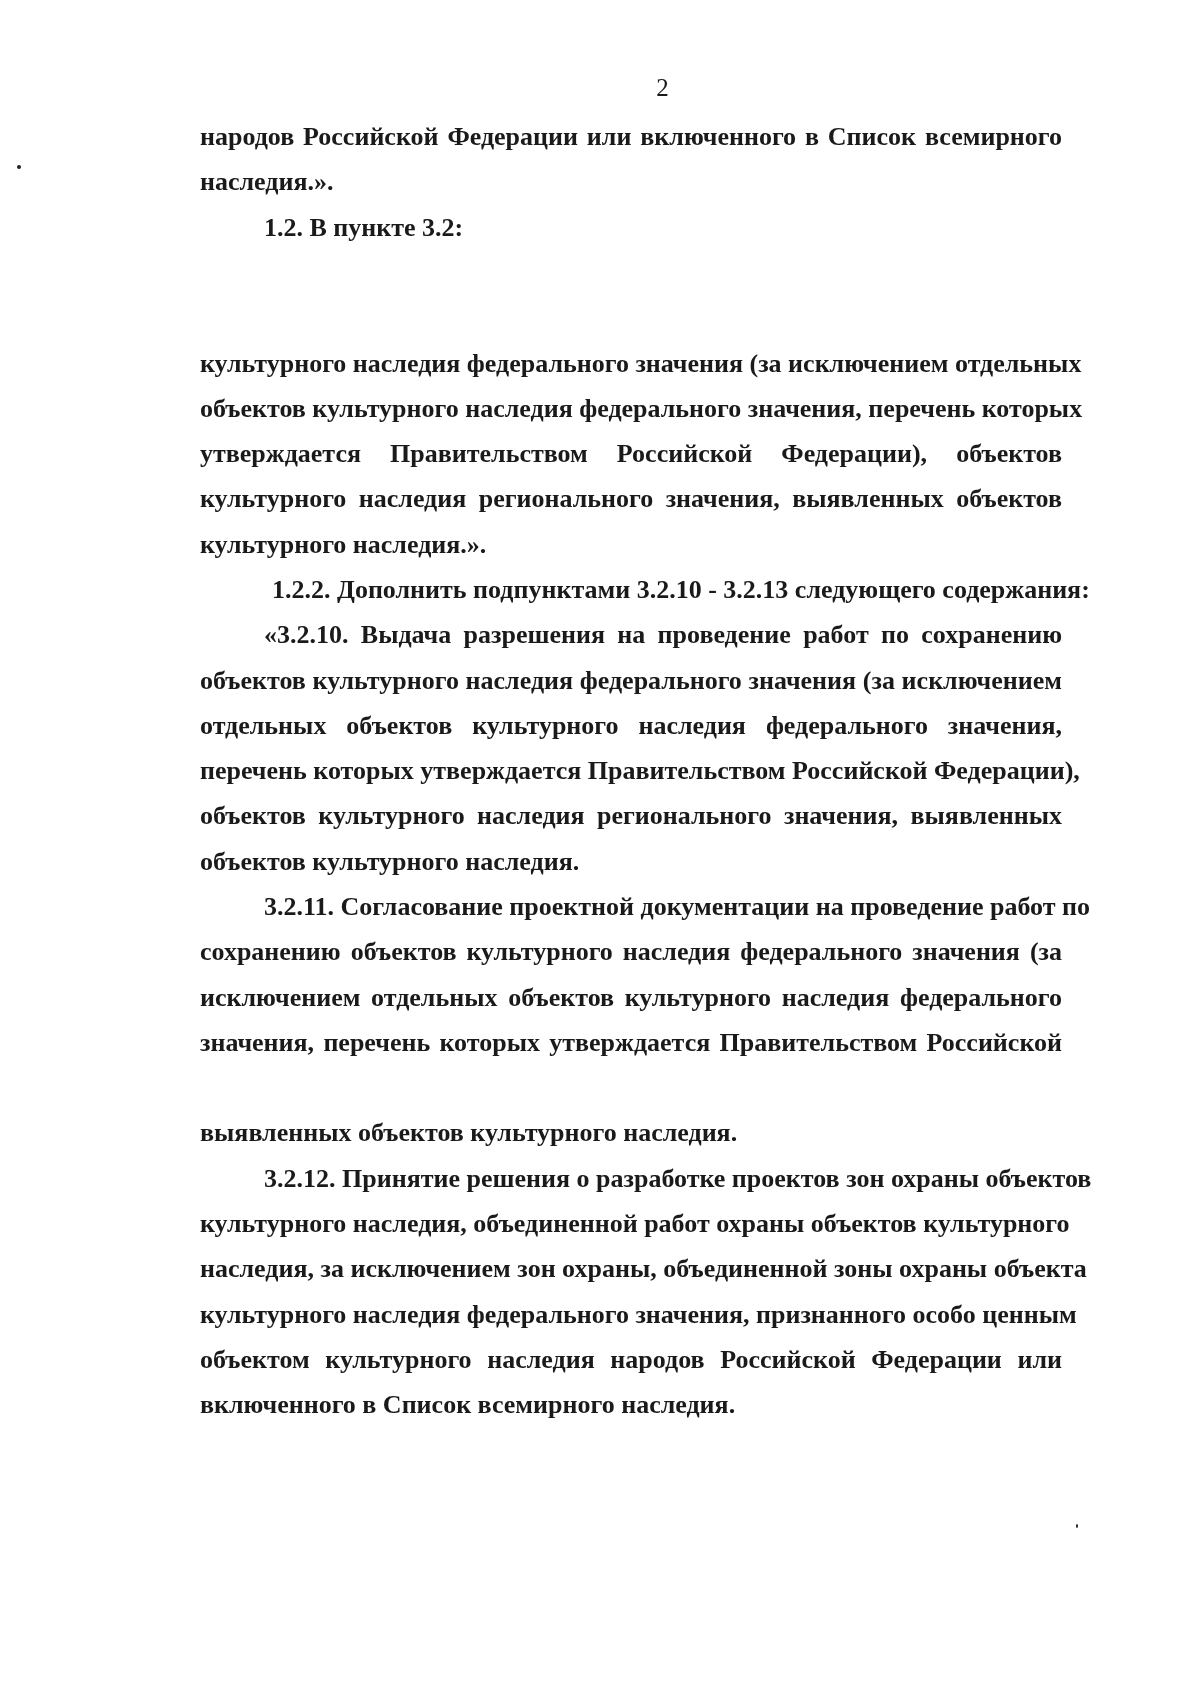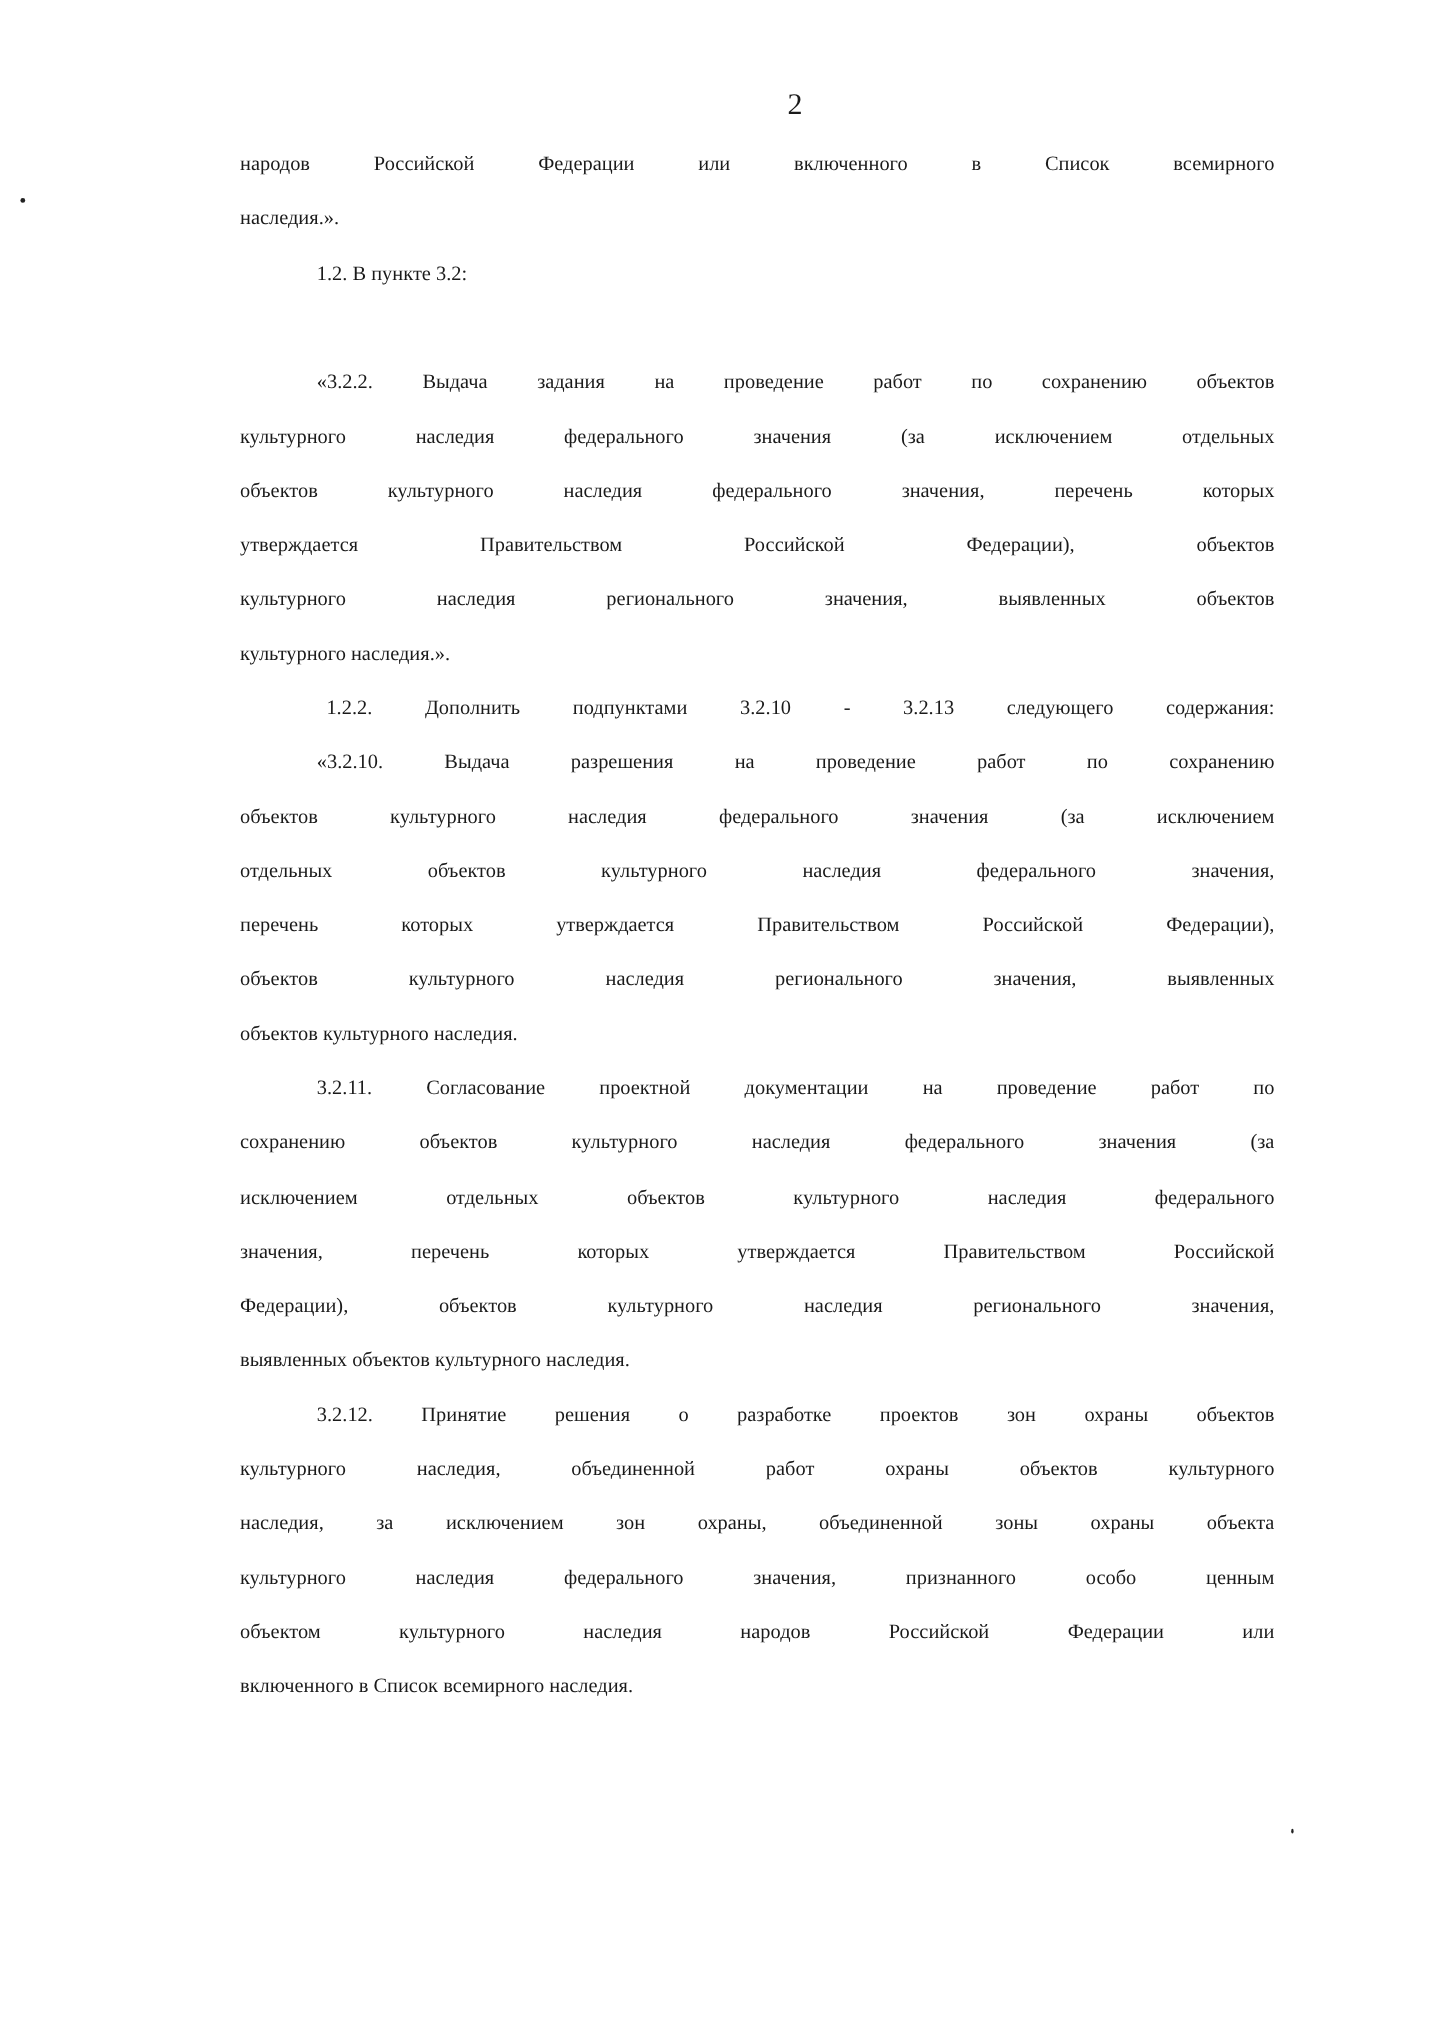--- a/index.html
+++ b/index.html
@@ -28,27 +28,28 @@
       left: 0;
       width: 1325px;
       text-align: center;
       font-size: 25px;
       line-height: 28px;
     }
     .line {
       position: absolute;
       left: 200px;
       width: 862px;
-      font-size: 17px;
+      font-size: 26px;
       line-height: 30px;
       white-space: nowrap;
       text-align: justify;
       text-align-last: justify;
       height: 30px;
       overflow: visible;
+      font-weight: bold;
     }
     .line.last {
       text-align-last: left;
     }
     .line.indent {
       left: 264px;
       width: 798px;
     }
     .line.indent2 {
       left: 272px;
@@ -63,38 +64,36 @@
 </head>
 <body>
 
 <div class="page">
 
   <div class="page-number">2</div>
 
   <div class="line" style="top:122px">народов Российской Федерации или включенного в Список всемирного</div>
   <div class="line last" style="top:167px">наследия.».</div>
   <div class="line indent last" style="top:213px">1.2. В пункте 3.2:</div>
-  <div class="line indent" style="top:303px">«3.2.2. Выдача задания на проведение работ по сохранению объектов</div>
   <div class="line" style="top:349px">культурного наследия федерального значения (за исключением отдельных</div>
   <div class="line" style="top:394px">объектов культурного наследия федерального значения, перечень которых</div>
   <div class="line" style="top:484px">культурного наследия регионального значения, выявленных объектов</div>
   <div class="line" style="top:439px">утверждается Правительством Российской Федерации), объектов</div>
   <div class="line last" style="top:530px">культурного наследия.».</div>
   <div class="line indent2" style="top:575px">1.2.2. Дополнить подпунктами 3.2.10 - 3.2.13 следующего содержания:</div>
   <div class="line indent" style="top:620px">«3.2.10. Выдача разрешения на проведение работ по сохранению</div>
   <div class="line" style="top:666px">объектов культурного наследия федерального значения (за исключением</div>
   <div class="line" style="top:711px">отдельных объектов культурного наследия федерального значения,</div>
   <div class="line" style="top:756px">перечень которых утверждается Правительством Российской Федерации),</div>
   <div class="line" style="top:801px">объектов культурного наследия регионального значения, выявленных</div>
   <div class="line last" style="top:847px">объектов культурного наследия.</div>
   <div class="line indent" style="top:892px">3.2.11. Согласование проектной документации на проведение работ по</div>
   <div class="line" style="top:937px">сохранению объектов культурного наследия федерального значения (за</div>
   <div class="line" style="top:983px">исключением отдельных объектов культурного наследия федерального</div>
   <div class="line" style="top:1028px">значения, перечень которых утверждается Правительством Российской</div>
-  <div class="line" style="top:1073px">Федерации), объектов культурного наследия регионального значения,</div>
   <div class="line last" style="top:1118px">выявленных объектов культурного наследия.</div>
   <div class="line indent" style="top:1164px">3.2.12. Принятие решения о разработке проектов зон охраны объектов</div>
   <div class="line" style="top:1209px">культурного наследия, объединенной работ охраны объектов культурного</div>
   <div class="line" style="top:1254px">наследия, за исключением зон охраны, объединенной зоны охраны объекта</div>
   <div class="line" style="top:1300px">культурного наследия федерального значения, признанного особо ценным</div>
   <div class="line" style="top:1345px">объектом культурного наследия народов Российской Федерации или</div>
   <div class="line last" style="top:1390px">включенного в Список всемирного наследия.</div>
 
   <div class="speck" style="left:17px; top:165px; width:4px; height:4px;"></div>
   <div class="speck" style="left:1076px; top:1524px; width:2px; height:4px;"></div>

